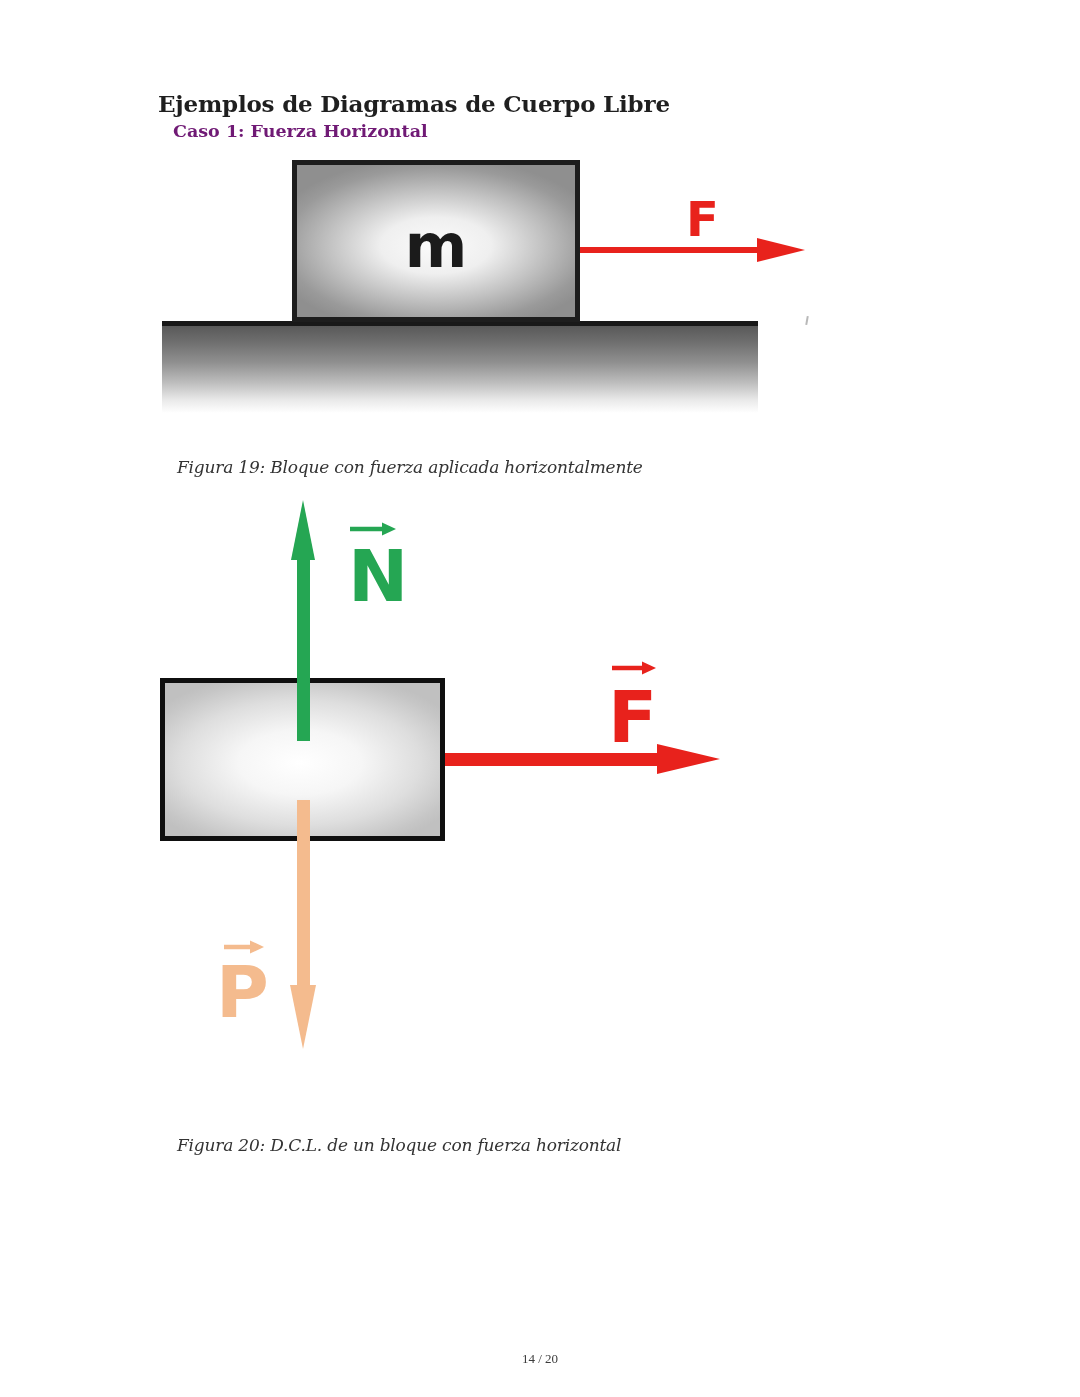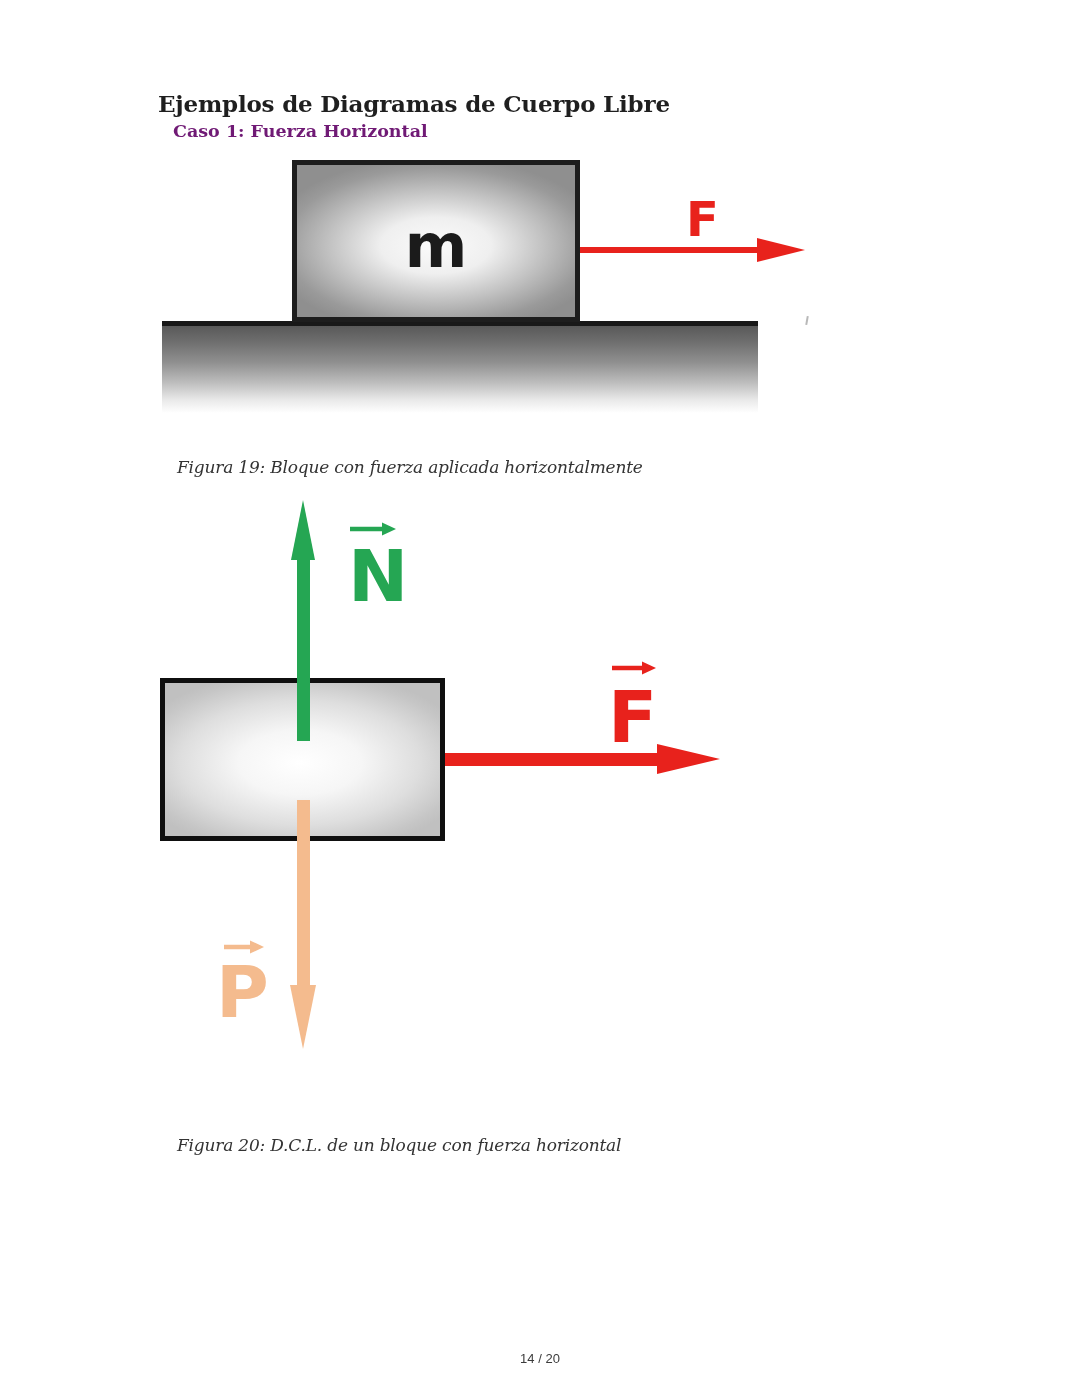--- a/index.html
+++ b/index.html
@@ -73,21 +73,21 @@
     font-family: "DejaVu Sans", sans-serif;
     font-size: 72px; font-weight: bold; line-height: 1;
   }
   .normal-label { left: 190px; top: 42px; color: #25a653; }
   .force2-label { left: 450px; top: 183px; color: #e8221c; }
   .weight-label { left: 58px; top: 458px; color: #f4bb8e; }
 
   .page-footer {
     position: absolute; left: 0; top: 1351px; width: 1080px;
     text-align: center;
-    font-family: Liberation Sans, sans-serif;
+    font-family: Liberation Serif, serif;
     font-size: 13px; color: #3c3c3c;
   }
 </style>
 </head>
 <body>
 
 <h1 class="doc-title">Ejemplos de Diagramas de Cuerpo Libre</h1>
 <h2 class="doc-subtitle">Caso 1: Fuerza Horizontal</h2>
 
 <div class="figure-1">

